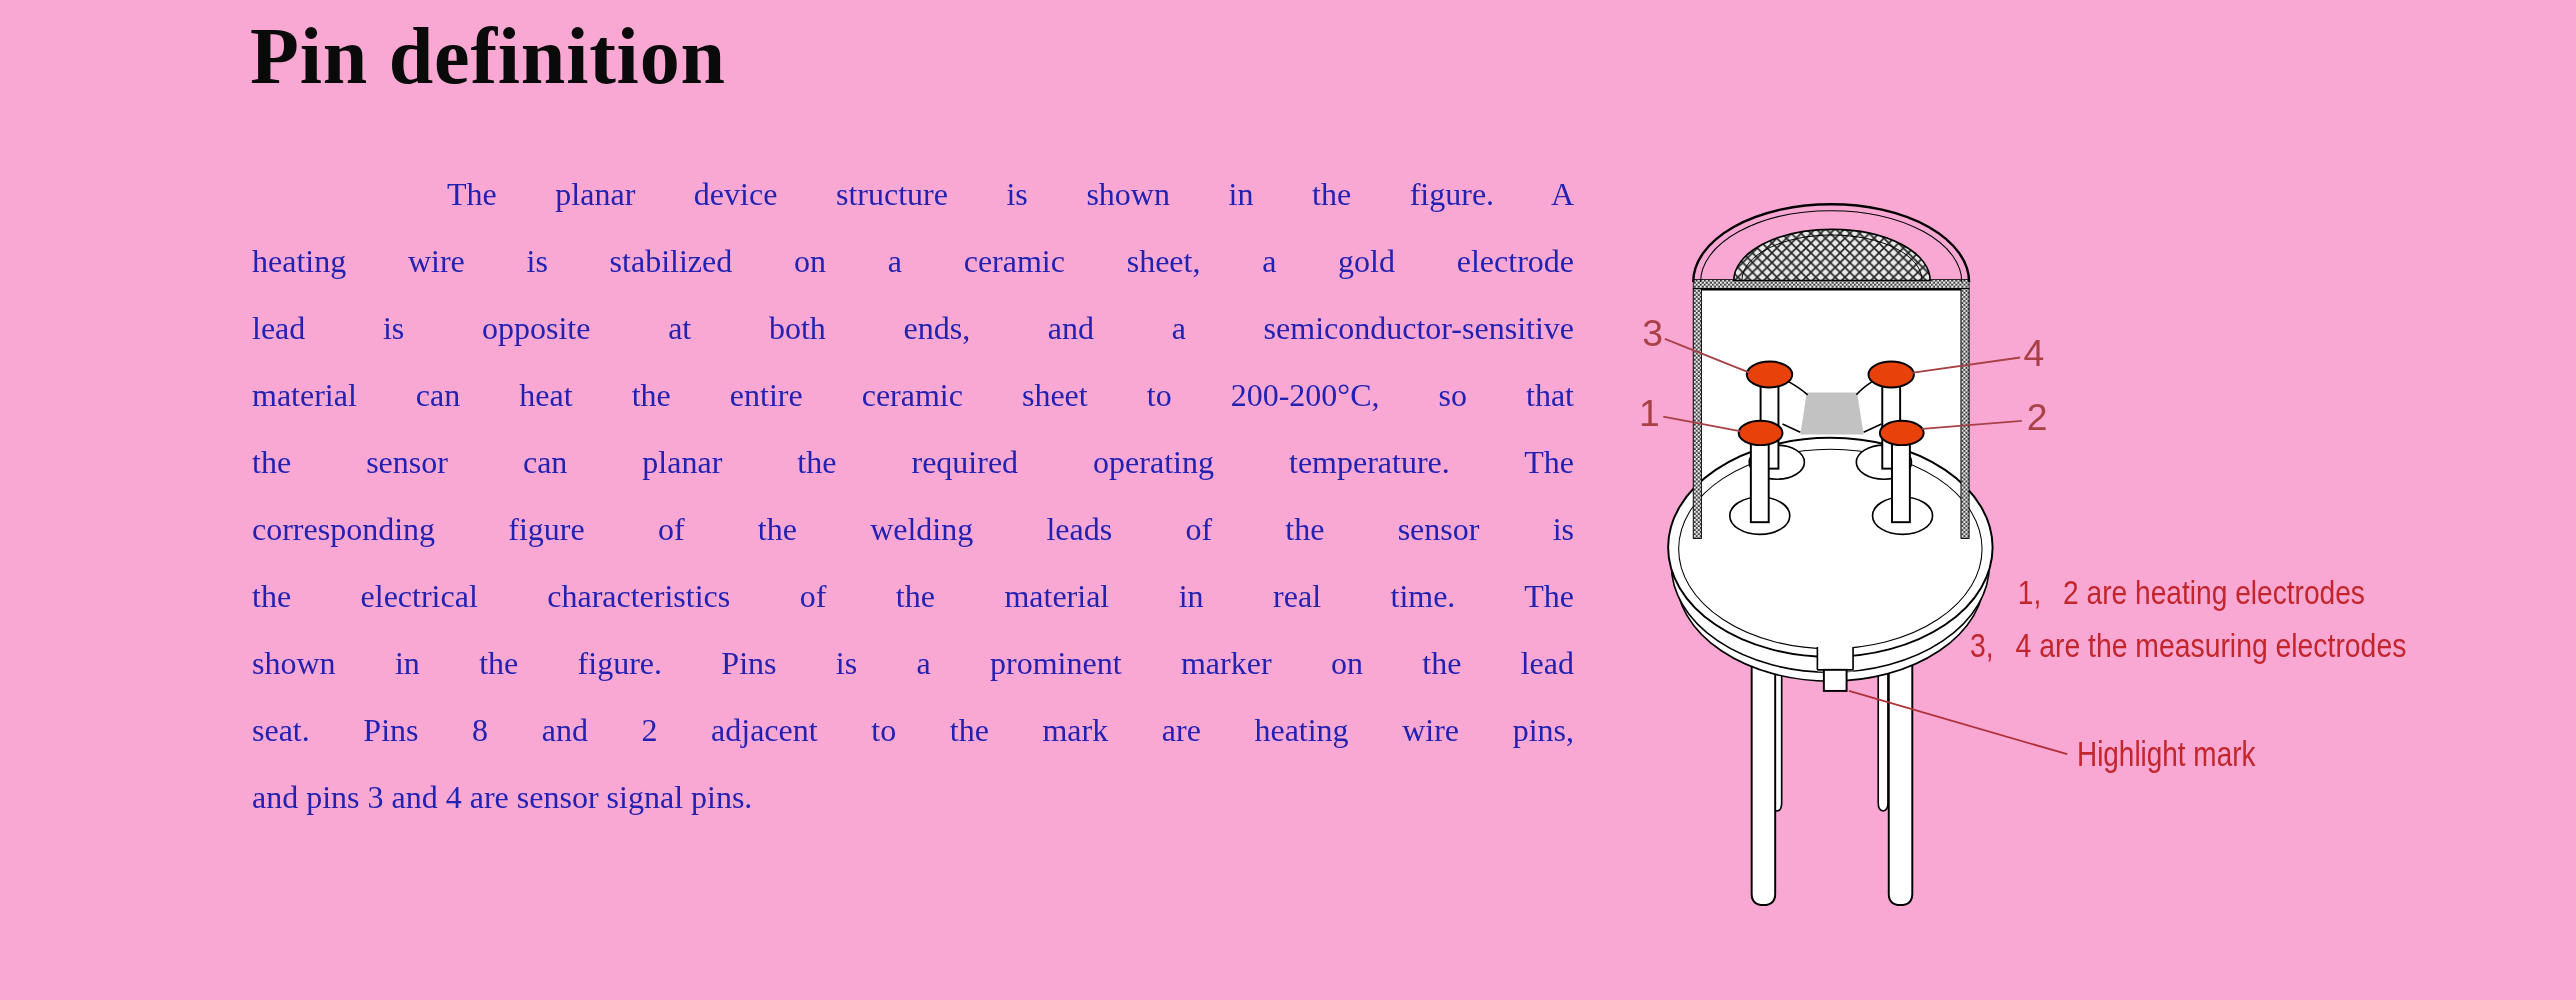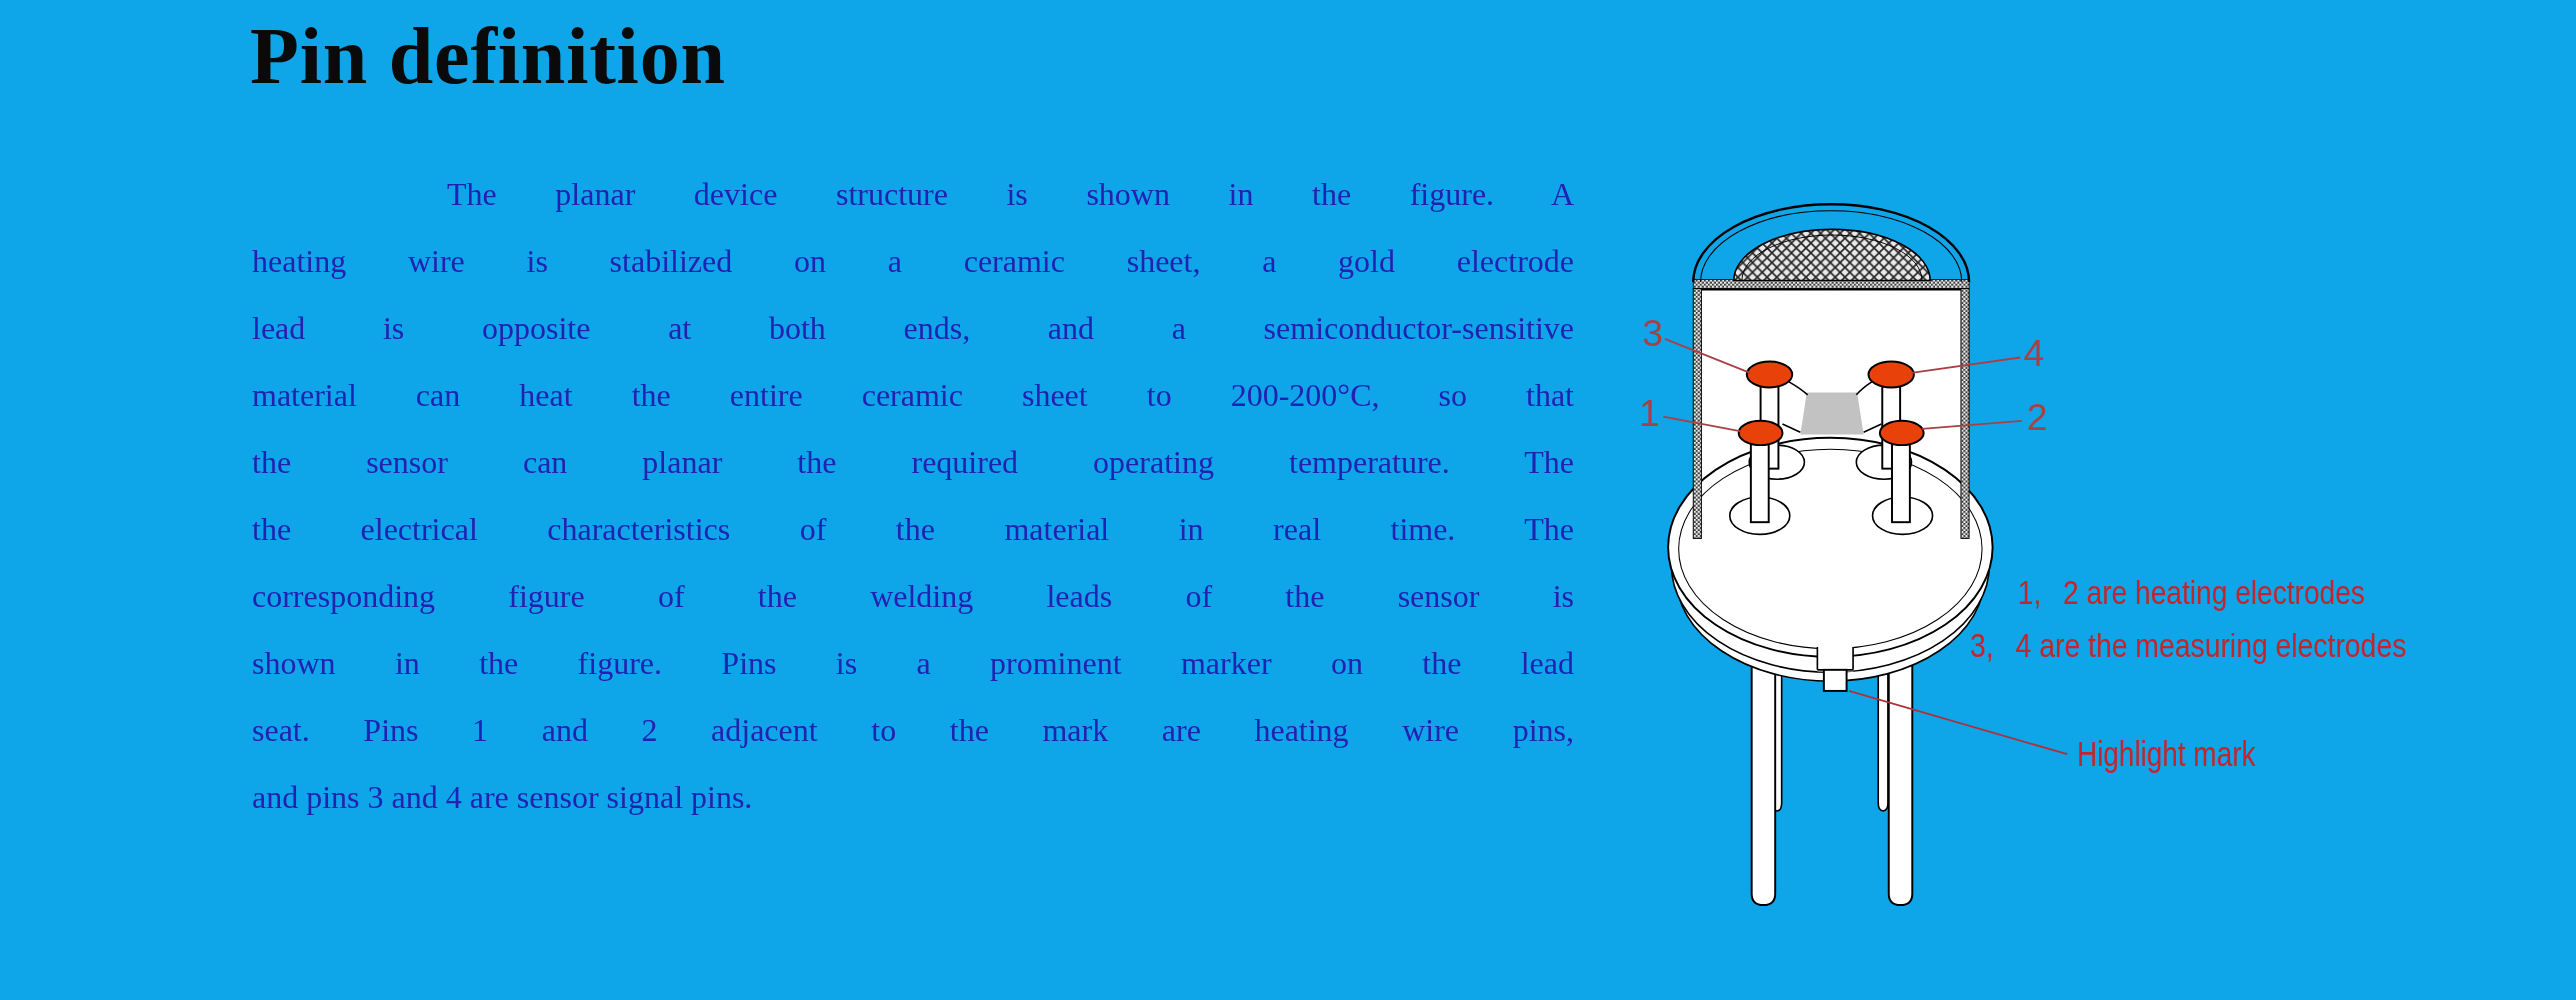--- a/index.html
+++ b/index.html
@@ -1,16 +1,16 @@
 <!DOCTYPE html>
 <html style="font-size:13px"><head>
 <meta charset="utf-8">
 <style>
   html,body{margin:0;padding:0;background:#ffffff;}
-  .page{position:relative;width:2576px;height:1000px;background:#0ea5e9;overflow:hidden;
+  .page{position:relative;width:2576px;height:1000px;background:#f9a8d4;overflow:hidden;
         font-family:"Liberation Serif", serif;}
   .title{position:absolute;left:250px;top:11.4px;margin:0;color:#0a0a0a;
          font-family:"Liberation Serif", serif;font-weight:bold;font-size:80px;letter-spacing:0.8px;}
   .para{position:absolute;left:252px;top:161px;width:1322px;color:#2121b2;
         font-size:32px;line-height:67px;}
   .para .line{text-align:justify;text-align-last:justify;text-justify:inter-word;
               height:67px;white-space:nowrap;}
   .para .line.first{text-indent:195px;}
   .para .line.last{text-align-last:left;}
   .figure{position:absolute;left:1582px;top:162px;width:994px;height:838px;}
@@ -22,24 +22,24 @@
 <div class="page">
 
   <h1 class="title">Pin definition</h1>
 
   <div class="para">
     <div class="line first">The planar device structure is shown in the figure. A</div>
     <div class="line">heating wire is stabilized on a ceramic sheet, a gold electrode</div>
     <div class="line">lead is opposite at both ends, and a semiconductor-sensitive</div>
     <div class="line">material can heat the entire ceramic sheet to 200-200°C, so that</div>
     <div class="line">the sensor can planar the required operating temperature. The</div>
+    <div class="line">corresponding figure of the welding leads of the sensor is</div>
     <div class="line">the electrical characteristics of the material in real time. The</div>
-    <div class="line">corresponding figure of the welding leads of the sensor is</div>
     <div class="line">shown in the figure. Pins is a prominent marker on the lead</div>
-    <div class="line">seat. Pins 1 and 2 adjacent to the mark are heating wire pins,</div>
+    <div class="line">seat. Pins 8 and 2 adjacent to the mark are heating wire pins,</div>
     <div class="line last">and pins 3 and 4 are sensor signal pins.</div>
   </div>
 
   <svg class="figure" viewBox="1950 200 1225 1033" xmlns="http://www.w3.org/2000/svg">
     <defs>
       <pattern id="p-hatch" width="5" height="5" patternUnits="userSpaceOnUse">
         <rect width="5" height="5" fill="#f2f2f2"></rect>
         <rect x="0" y="0" width="2.5" height="2.5" fill="#3c3c3c"></rect>
         <rect x="2.5" y="2.5" width="2.5" height="2.5" fill="#3c3c3c"></rect>
       </pattern>

